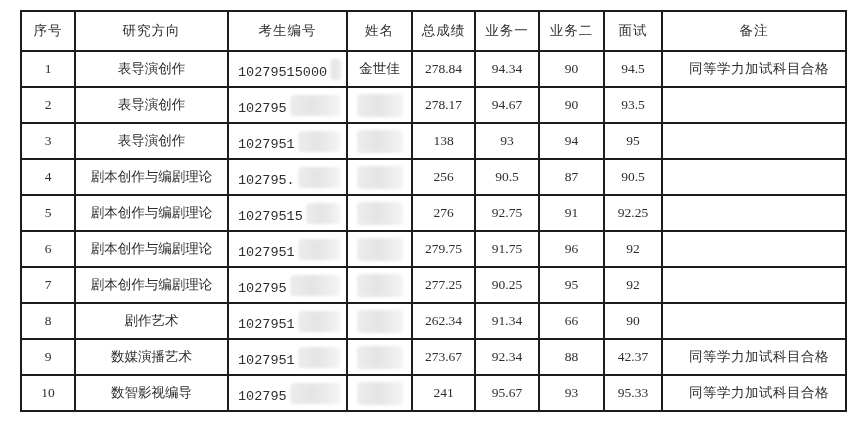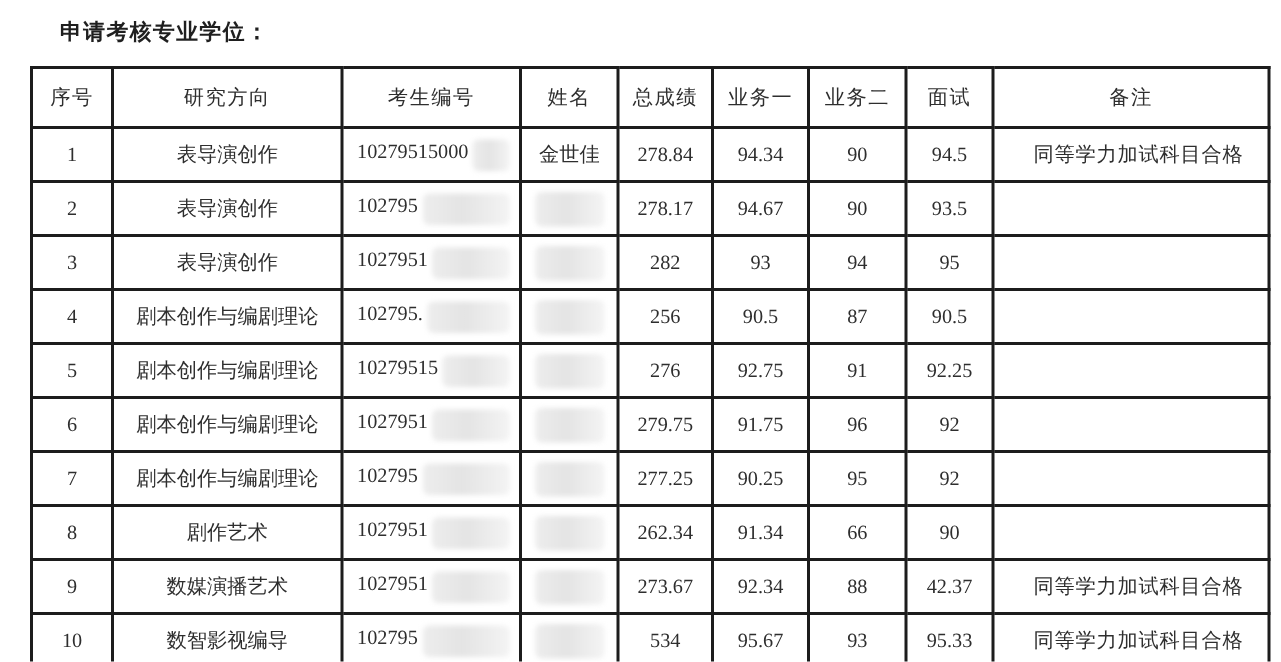--- a/index.html
+++ b/index.html
@@ -31,40 +31,40 @@
     font-weight: 400;
     color: #2e2e2e;
     overflow: hidden;
     white-space: nowrap;
   }
   th { height: 40px; letter-spacing: 1px; }
   td { height: 36px; }
   td.c-cand { text-align: left; }
   .cellflex {
     display: flex;
-    align-items: flex-start;
+    align-items: flex-end;
     gap: 3px;
     padding: 0 6px 0 9px;
+    font-family: Liberation Mono, monospace;
   }
   .redact {
     background: linear-gradient(90deg, #ededed, #e4e4e4 45%, #f4f4f4);
     border-radius: 4px;
     filter: blur(1.6px);
     display: block;
   }
   .grow { flex: 1 1 auto; height: 21px; min-width: 12px; }
   .name-blob { display: none; width: 46px; height: 23px; margin: 0 auto; }
   td.redacted .name-blob { display: block; }
   td.c-remark { letter-spacing: 0.5px; padding-left: 10px; }
 </style>
 </head>
 <body>
 
 <div class="doc">
-  <div class="doc-title">申请考核专业学位：</div>
 
   <table class="results">
     <colgroup>
       <col style="width:54px">
         <col style="width:153px">
         <col style="width:119px">
       <col style="width:65px">
         <col style="width:63px">
         <col style="width:64px">
       <col style="width:65px">
@@ -162,21 +162,21 @@
       <div class="cellflex">
         <span>1027951</span>
         <span class="redact grow cand-blob"></span>
       </div>
     </td>
     <td class="c-name redacted">
 
       <span class="redact name-blob"></span>
     </td>
     <td class="c-total">
-      <span>282</span>
+      <span>138</span>
     </td>
     <td class="c-b1">
       <span>93</span>
     </td>
     <td class="c-b2">
       <span>94</span>
     </td>
     <td class="c-int">
       <span>95</span>
     </td>
@@ -393,21 +393,21 @@
       <div class="cellflex">
         <span>102795</span>
         <span class="redact grow cand-blob"></span>
       </div>
     </td>
     <td class="c-name redacted">
 
       <span class="redact name-blob"></span>
     </td>
     <td class="c-total">
-      <span>534</span>
+      <span>241</span>
     </td>
     <td class="c-b1">
       <span>95.67</span>
     </td>
     <td class="c-b2">
       <span>93</span>
     </td>
     <td class="c-int">
       <span>95.33</span>
     </td>

